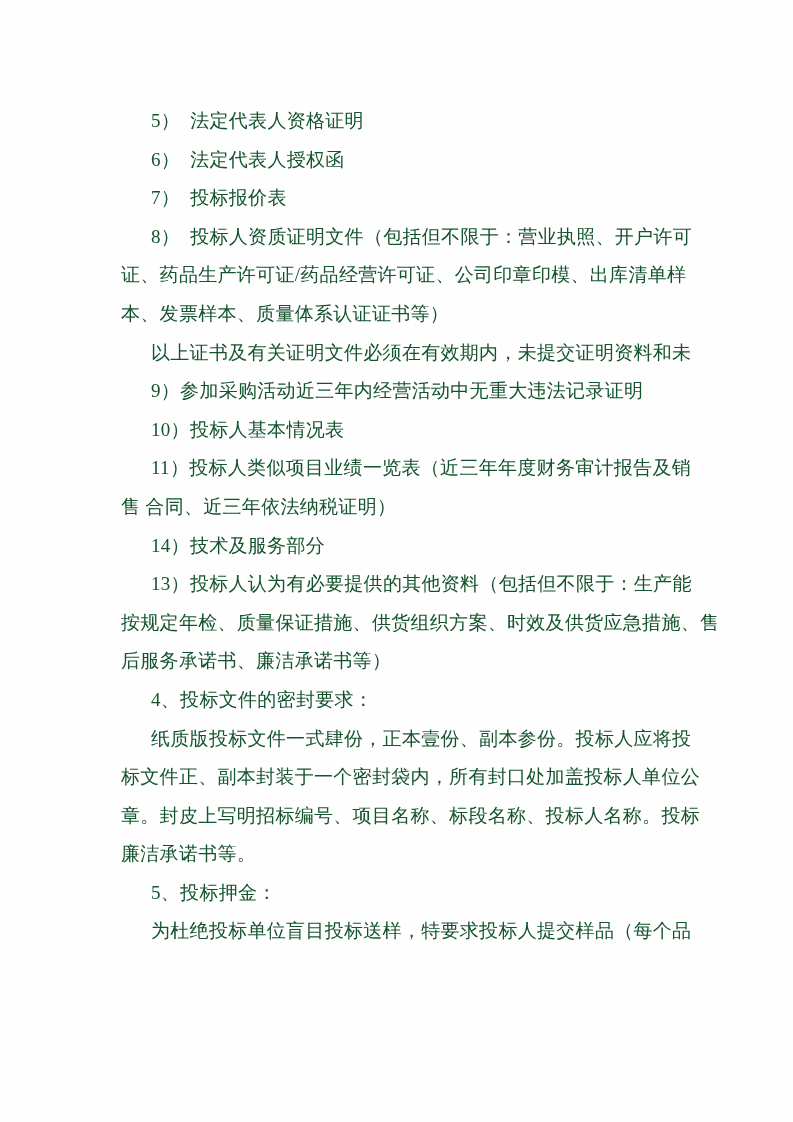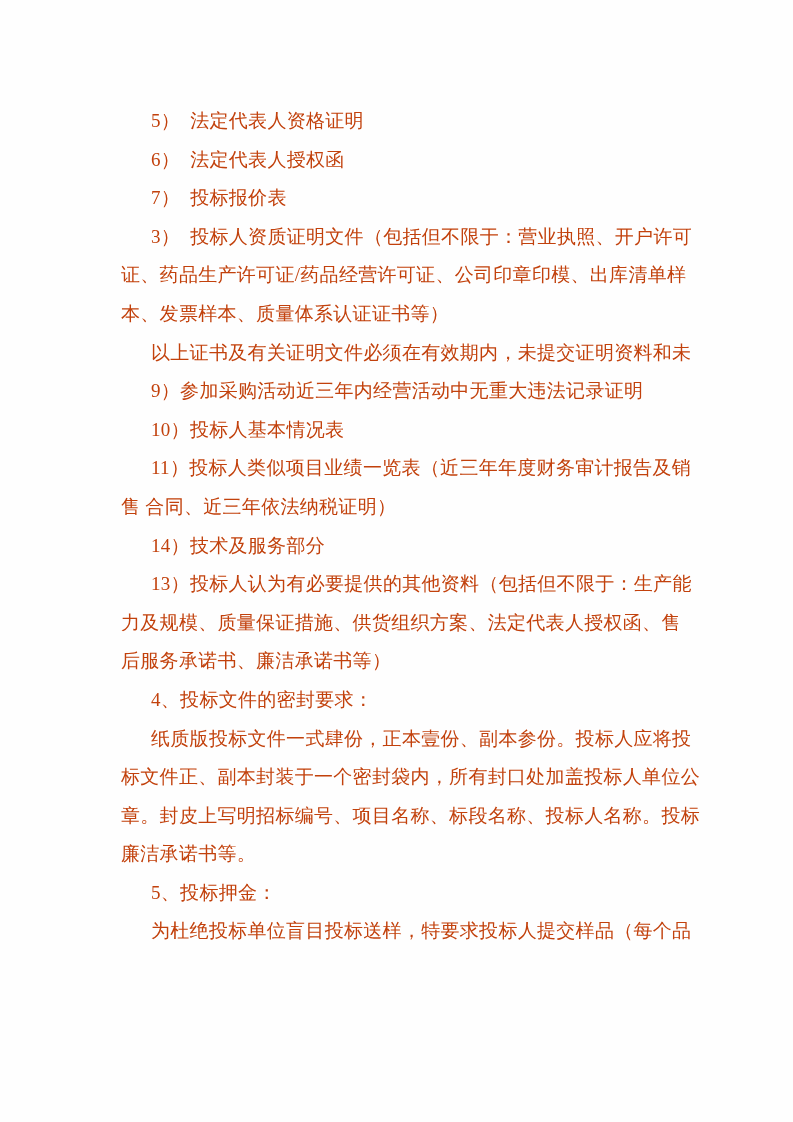--- a/index.html
+++ b/index.html
@@ -18,47 +18,47 @@
   .doc-body {
     position: absolute;
     left: 121px;
     top: 102px;
     width: 572px;
   }
   .line {
     height: 38.6px;
     line-height: 38.6px;
     font-size: 19px;
-    color: #c2410c;
+    color: #14532d;
     white-space: pre;
     letter-spacing: 0.3px;
   }
   .line.indent {
     padding-left: 30px;
   }
 </style>
 </head>
 <body>
 
 <div class="page">
   <div class="doc-body" id="doc-body" style="color: rgb(43, 43, 43);">
       <div class="line indent">5）  法定代表人资格证明</div>
       <div class="line indent">6）  法定代表人授权函</div>
       <div class="line indent">7）  投标报价表</div>
-      <div class="line indent">3）  投标人资质证明文件（包括但不限于：营业执照、开户许可</div>
+      <div class="line indent">8）  投标人资质证明文件（包括但不限于：营业执照、开户许可</div>
       <div class="line">证、药品生产许可证/药品经营许可证、公司印章印模、出库清单样</div>
       <div class="line">本、发票样本、质量体系认证证书等）</div>
       <div class="line indent">以上证书及有关证明文件必须在有效期内，未提交证明资料和未</div>
       <div class="line indent">9）参加采购活动近三年内经营活动中无重大违法记录证明</div>
       <div class="line indent">10）投标人基本情况表</div>
       <div class="line indent">11）投标人类似项目业绩一览表（近三年年度财务审计报告及销</div>
       <div class="line">售 合同、近三年依法纳税证明）</div>
       <div class="line indent">14）技术及服务部分</div>
       <div class="line indent">13）投标人认为有必要提供的其他资料（包括但不限于：生产能</div>
-      <div class="line">力及规模、质量保证措施、供货组织方案、法定代表人授权函、售</div>
+      <div class="line">按规定年检、质量保证措施、供货组织方案、时效及供货应急措施、售</div>
       <div class="line">后服务承诺书、廉洁承诺书等）</div>
       <div class="line indent">4、投标文件的密封要求：</div>
       <div class="line indent">纸质版投标文件一式肆份，正本壹份、副本参份。投标人应将投</div>
       <div class="line">标文件正、副本封装于一个密封袋内，所有封口处加盖投标人单位公</div>
       <div class="line">章。封皮上写明招标编号、项目名称、标段名称、投标人名称。投标</div>
       <div class="line">廉洁承诺书等。</div>
       <div class="line indent">5、投标押金：</div>
       <div class="line indent">为杜绝投标单位盲目投标送样，特要求投标人提交样品（每个品</div>
     </div>
 </div>

